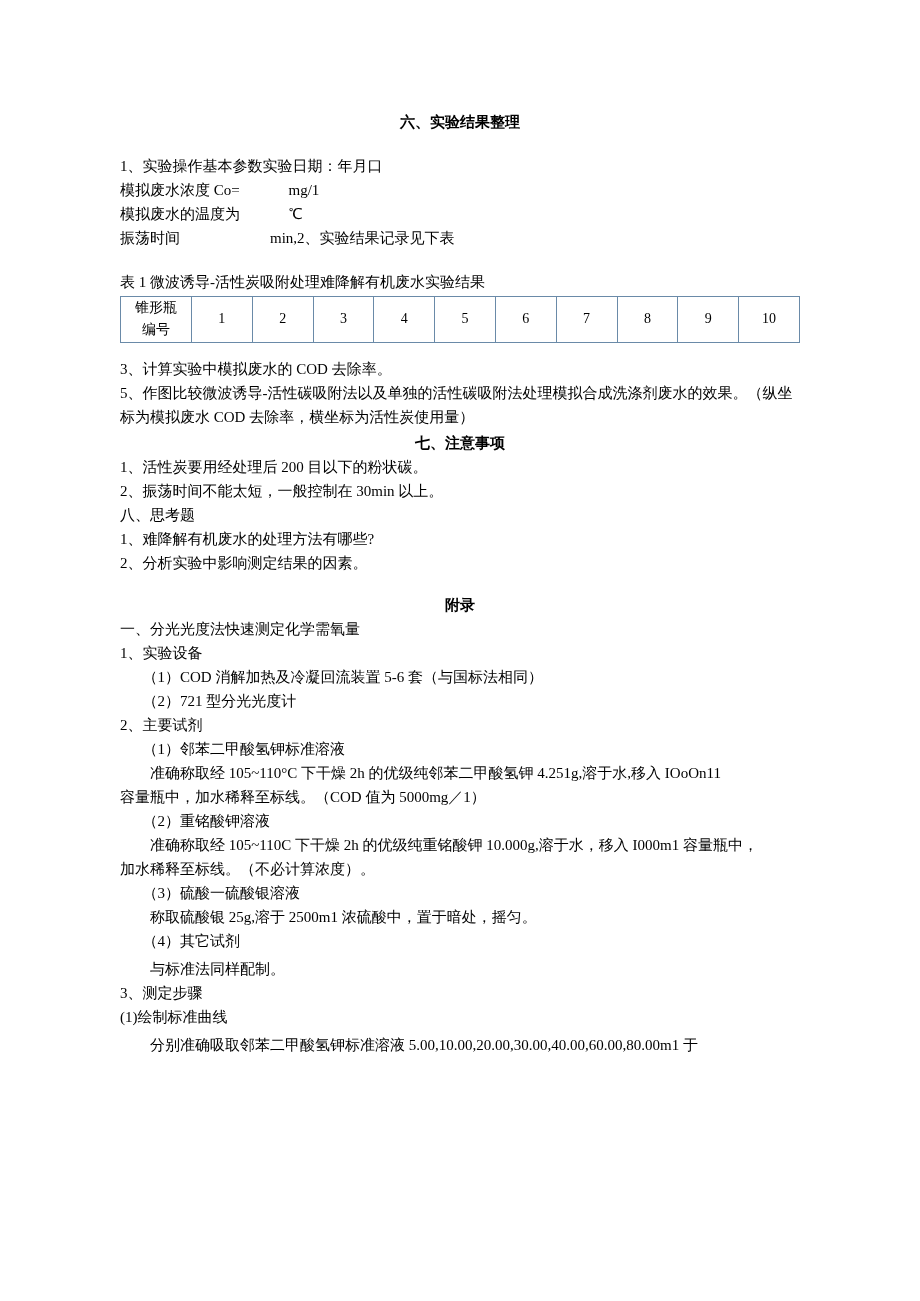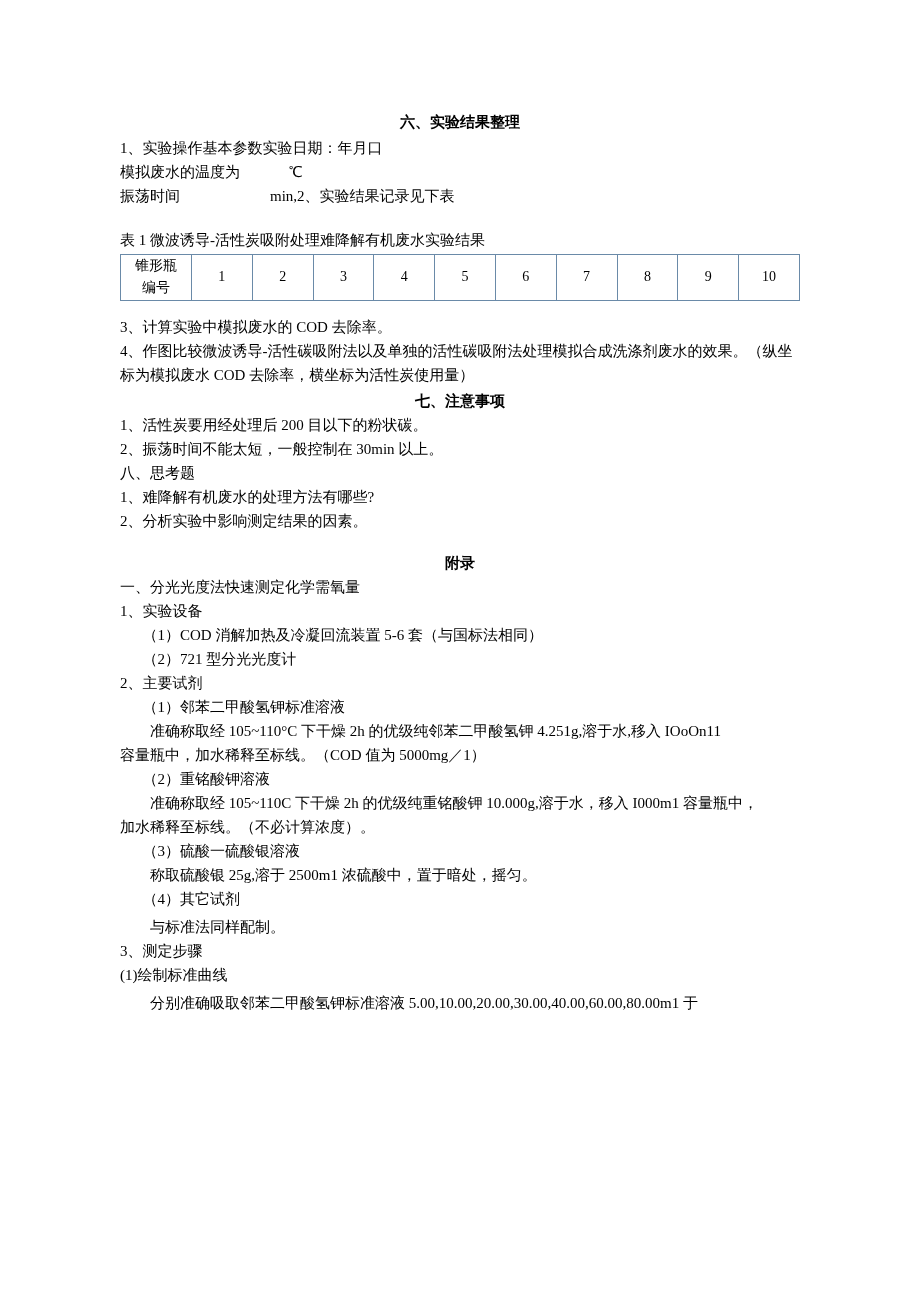--- a/index.html
+++ b/index.html
@@ -7,21 +7,21 @@
       font-family: "SimSun", "宋体", serif;
       font-size: 15px;
       line-height: 1.6;
       color: #000;
       background: #fff;
       padding: 110px 120px 40px 120px;
       width: 920px;
     }
     .bold { font-weight: bold; text-align: center; }
     p { margin: 0; }
-    .params { margin-top: 2px; }
+    .params { margin-top: 20px; }
     .param-line { white-space: pre; }
     .table-title { margin-top: 20px; }
     table.data {
       border-collapse: collapse;
       width: 100%;
       margin-top: 2px;
       margin-bottom: 14px;
     }
     table.data td, table.data th {
       border: 1px solid #6a8aa8;
@@ -41,20 +41,21 @@
     .indent-1 { text-indent: 1.5em; }
     .spacer { height: 18px; }
   </style>
 </head>
 <body>
 
 <p class="bold">六、实验结果整理</p>
 
 <div class="params">
   <p class="param-line">1、实验操作基本参数实验日期：年月口</p>
+  <p class="param-line">模拟废水浓度 Co=             mg/1</p>
   <p class="param-line">模拟废水的温度为             ℃</p>
   <p class="param-line">振荡时间                        min,2、实验结果记录见下表</p>
 </div>
 
 <p class="table-title">表 1 微波诱导-活性炭吸附处理难降解有机废水实验结果</p>
 <table class="data">
   <tbody>
       <tr>
     <th class="rowhead">锥形瓶编号</th>
     <td>1</td>
@@ -65,21 +66,21 @@
     <td>6</td>
     <td>7</td>
     <td>8</td>
     <td>9</td>
     <td>10</td>
   </tr>
 </tbody>
   </table>
 
 <p>3、计算实验中模拟废水的 COD 去除率。</p>
-<p>4、作图比较微波诱导-活性碳吸附法以及单独的活性碳吸附法处理模拟合成洗涤剂废水的效果。（纵坐标为模拟废水 COD 去除率，横坐标为活性炭使用量）</p>
+<p>5、作图比较微波诱导-活性碳吸附法以及单独的活性碳吸附法处理模拟合成洗涤剂废水的效果。（纵坐标为模拟废水 COD 去除率，横坐标为活性炭使用量）</p>
 
 <p class="bold section">七、注意事项</p>
 <p>1、活性炭要用经处理后 200 目以下的粉状碳。</p>
 <p>2、振荡时间不能太短，一般控制在 30min 以上。</p>
 
 <p>八、思考题</p>
 <p>1、难降解有机废水的处理方法有哪些?</p>
 <p>2、分析实验中影响测定结果的因素。</p>
 
 <div class="spacer"></div>

